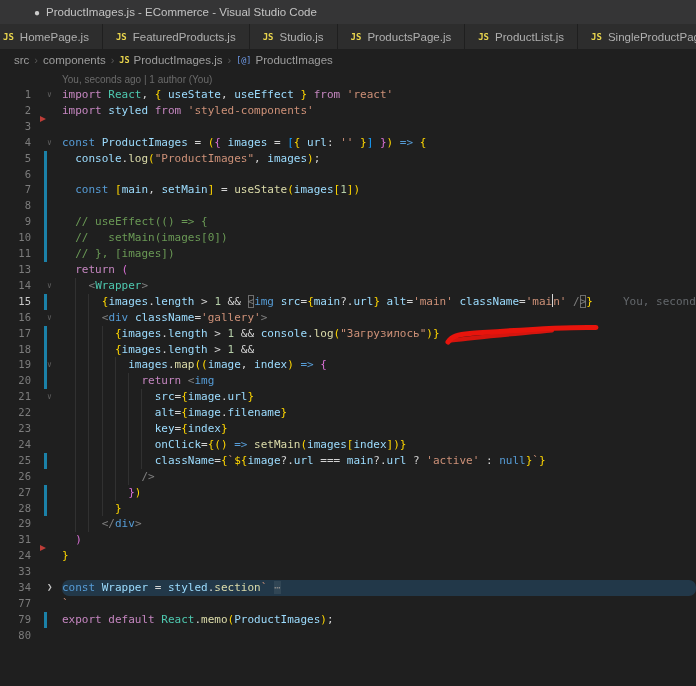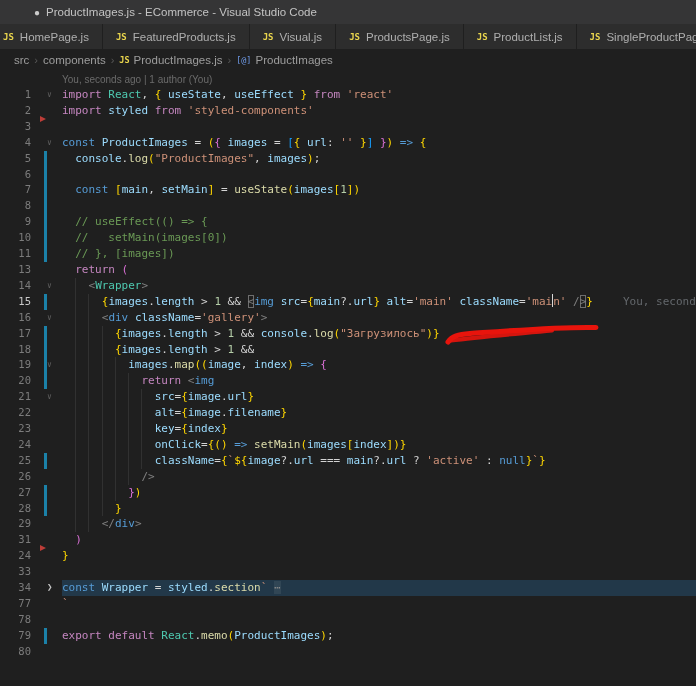--- a/index.html
+++ b/index.html
@@ -41,21 +41,21 @@
   .row.active .num { color:#c9c9c9; }
   .gut { width:22px; flex:0 0 22px; position:relative; }
   .gut .bar { position:absolute; left:4px; top:0; bottom:0; width:3px; background:#1b81a8; }
   .gut .tri { position:absolute; left:0px; top:-3px; width:0; height:0;
     border-left:6px solid #bd3d38; border-top:3.5px solid transparent;
     border-bottom:3.5px solid transparent; }
   .gut .fold { position:absolute; left:7px; top:0; font-size:8px; color:#5f5f5f;
     line-height:15.92px; }
   .gut .fold.collapsed { color:#c5c5c5; font-size:9px; }
   .code-text { flex:1 1 auto; position:relative; overflow:hidden; }
-  .row.foldbg .code-text { background:rgba(42,108,161,0.33); }
+  .row.foldbg .code-text { background:rgba(42,108,161,0.33);border-radius:7px; }
   .guide { position:absolute; top:0; bottom:0; width:1px; background:#313131; }
   
   .kw  { color:#c586c0; } .st  { color:#569cd6; } .var { color:#9cdcfe; }
   .fn  { color:#dcdcaa;margin-top:40px; } .cmp { color:#4ec9b0;margin-top:32px; } .str { color:#ce9178; }
   .num2{ color:#b5cea8; } .cm  { color:#6a9955; } .pu  { color:#d4d4d4; }
   .tg  { color:#808080; } .b1  { color:#ffd700; } .b2  { color:#da70d6; }
   .b3  { color:#179fff; } .el  { color:#8a8a8a; background:rgba(255,255,255,0.07); }
   .tagbox { box-shadow:0 0 0 1px #6e6e6e inset; }
   .u15 { border-bottom:1px solid #8ba4b4; padding-bottom:2px; }
   .cur { display:inline-block; width:0; border-left:1.5px solid #d7d7d7;
@@ -77,21 +77,21 @@
       <div class="tab" style="margin-left: -10px;">
         <span class="jsicon">JS</span>
         <span>HomePage.js</span>
       </div>
       <div class="tab">
         <span class="jsicon">JS</span>
         <span>FeaturedProducts.js</span>
       </div>
       <div class="tab">
         <span class="jsicon">JS</span>
-        <span>Visual.js</span>
+        <span>Studio.js</span>
       </div>
       <div class="tab">
         <span class="jsicon">JS</span>
         <span>ProductsPage.js</span>
       </div>
       <div class="tab">
         <span class="jsicon">JS</span>
         <span>ProductList.js</span>
       </div>
       <div class="tab">
@@ -149,21 +149,20 @@
       <div class="row"><div class="num">25</div><div class="gut"><div class="bar"></div></div><div class="code-text"><span class="guide" style="left: calc(2ch);"></span><span class="guide" style="left: calc(4ch);"></span><span class="guide" style="left: calc(6ch);"></span><span class="guide" style="left: calc(8ch);"></span><span class="guide" style="left: calc(10ch);"></span><span class="guide" style="left: calc(12ch);"></span><span class="pu">              </span><span class="var">className</span><span class="pu">=</span><span class="b1">{</span><span class="str">`</span><span class="b1">${</span><span class="var">image</span><span class="pu">?.</span><span class="var">url</span><span class="pu"> === </span><span class="var">main</span><span class="pu">?.</span><span class="var">url</span><span class="pu"> ? </span><span class="str">'active'</span><span class="pu"> : </span><span class="st">null</span><span class="b1">}</span><span class="str">`</span><span class="b1">}</span></div></div>
       <div class="row"><div class="num">26</div><div class="gut"></div><div class="code-text"><span class="guide" style="left: calc(2ch);"></span><span class="guide" style="left: calc(4ch);"></span><span class="guide" style="left: calc(6ch);"></span><span class="guide" style="left: calc(8ch);"></span><span class="guide" style="left: calc(10ch);"></span><span class="pu">            </span><span class="tg">/&gt;</span></div></div>
       <div class="row"><div class="num">27</div><div class="gut"><div class="bar"></div></div><div class="code-text"><span class="guide" style="left: calc(2ch);"></span><span class="guide" style="left: calc(4ch);"></span><span class="guide" style="left: calc(6ch);"></span><span class="guide" style="left: calc(8ch);"></span><span class="pu">          </span><span class="b2">}</span><span class="b1">)</span></div></div>
       <div class="row"><div class="num">28</div><div class="gut"><div class="bar"></div></div><div class="code-text"><span class="guide" style="left: calc(2ch);"></span><span class="guide" style="left: calc(4ch);"></span><span class="guide" style="left: calc(6ch);"></span><span class="pu">        </span><span class="b1">}</span></div></div>
       <div class="row"><div class="num">29</div><div class="gut"></div><div class="code-text"><span class="guide" style="left: calc(2ch);"></span><span class="guide" style="left: calc(4ch);"></span><span class="pu">      </span><span class="tg">&lt;/</span><span class="st">div</span><span class="tg">&gt;</span></div></div>
       <div class="row"><div class="num">31</div><div class="gut"></div><div class="code-text"><span class="pu">  </span><span class="b2">)</span></div></div>
       <div class="row"><div class="num">24</div><div class="gut"><div class="tri"></div></div><div class="code-text"><span class="b1">}</span></div></div>
       <div class="row"><div class="num">33</div><div class="gut"></div><div class="code-text"></div></div>
       <div class="row foldbg"><div class="num">34</div><div class="gut"><div class="fold collapsed">❯</div></div><div class="code-text"><span class="st">const </span><span class="var">Wrapper</span><span class="pu"> = </span><span class="var">styled</span><span class="pu">.</span><span class="fn">section</span><span class="str">`</span><span class="pu"> </span><span class="el">⋯</span></div></div>
       <div class="row"><div class="num">77</div><div class="gut"></div><div class="code-text"><span class="str">`</span></div></div>
-      <div class="row"><div class="num">78</div><div class="gut"></div><div class="code-text"></div></div>
       <div class="row"><div class="num">79</div><div class="gut"><div class="bar"></div></div><div class="code-text"><span class="kw">export default </span><span class="cmp">React</span><span class="pu">.</span><span class="fn">memo</span><span class="b1">(</span><span class="var">ProductImages</span><span class="b1">)</span><span class="pu">;</span></div></div>
       <div class="row"><div class="num">80</div><div class="gut"></div><div class="code-text"></div></div>
     </div>
 
   <svg id="annotation" width="696" height="686" viewBox="0 0 696 686">
     <path id="ann1" d="M448,342 C452,336 458,334.5 470,333.5 C512,330.5 562,326.5 596,327.5" fill="none" stroke-width="5" stroke-linecap="round" stroke="#e8140c"></path>
     <path id="ann2" d="M451,340.5 C478,337 515,334 552,330.5" fill="none" stroke-width="4" stroke-linecap="round" opacity="0.9" stroke="#e8140c"></path>
   </svg>
 
 </div>

